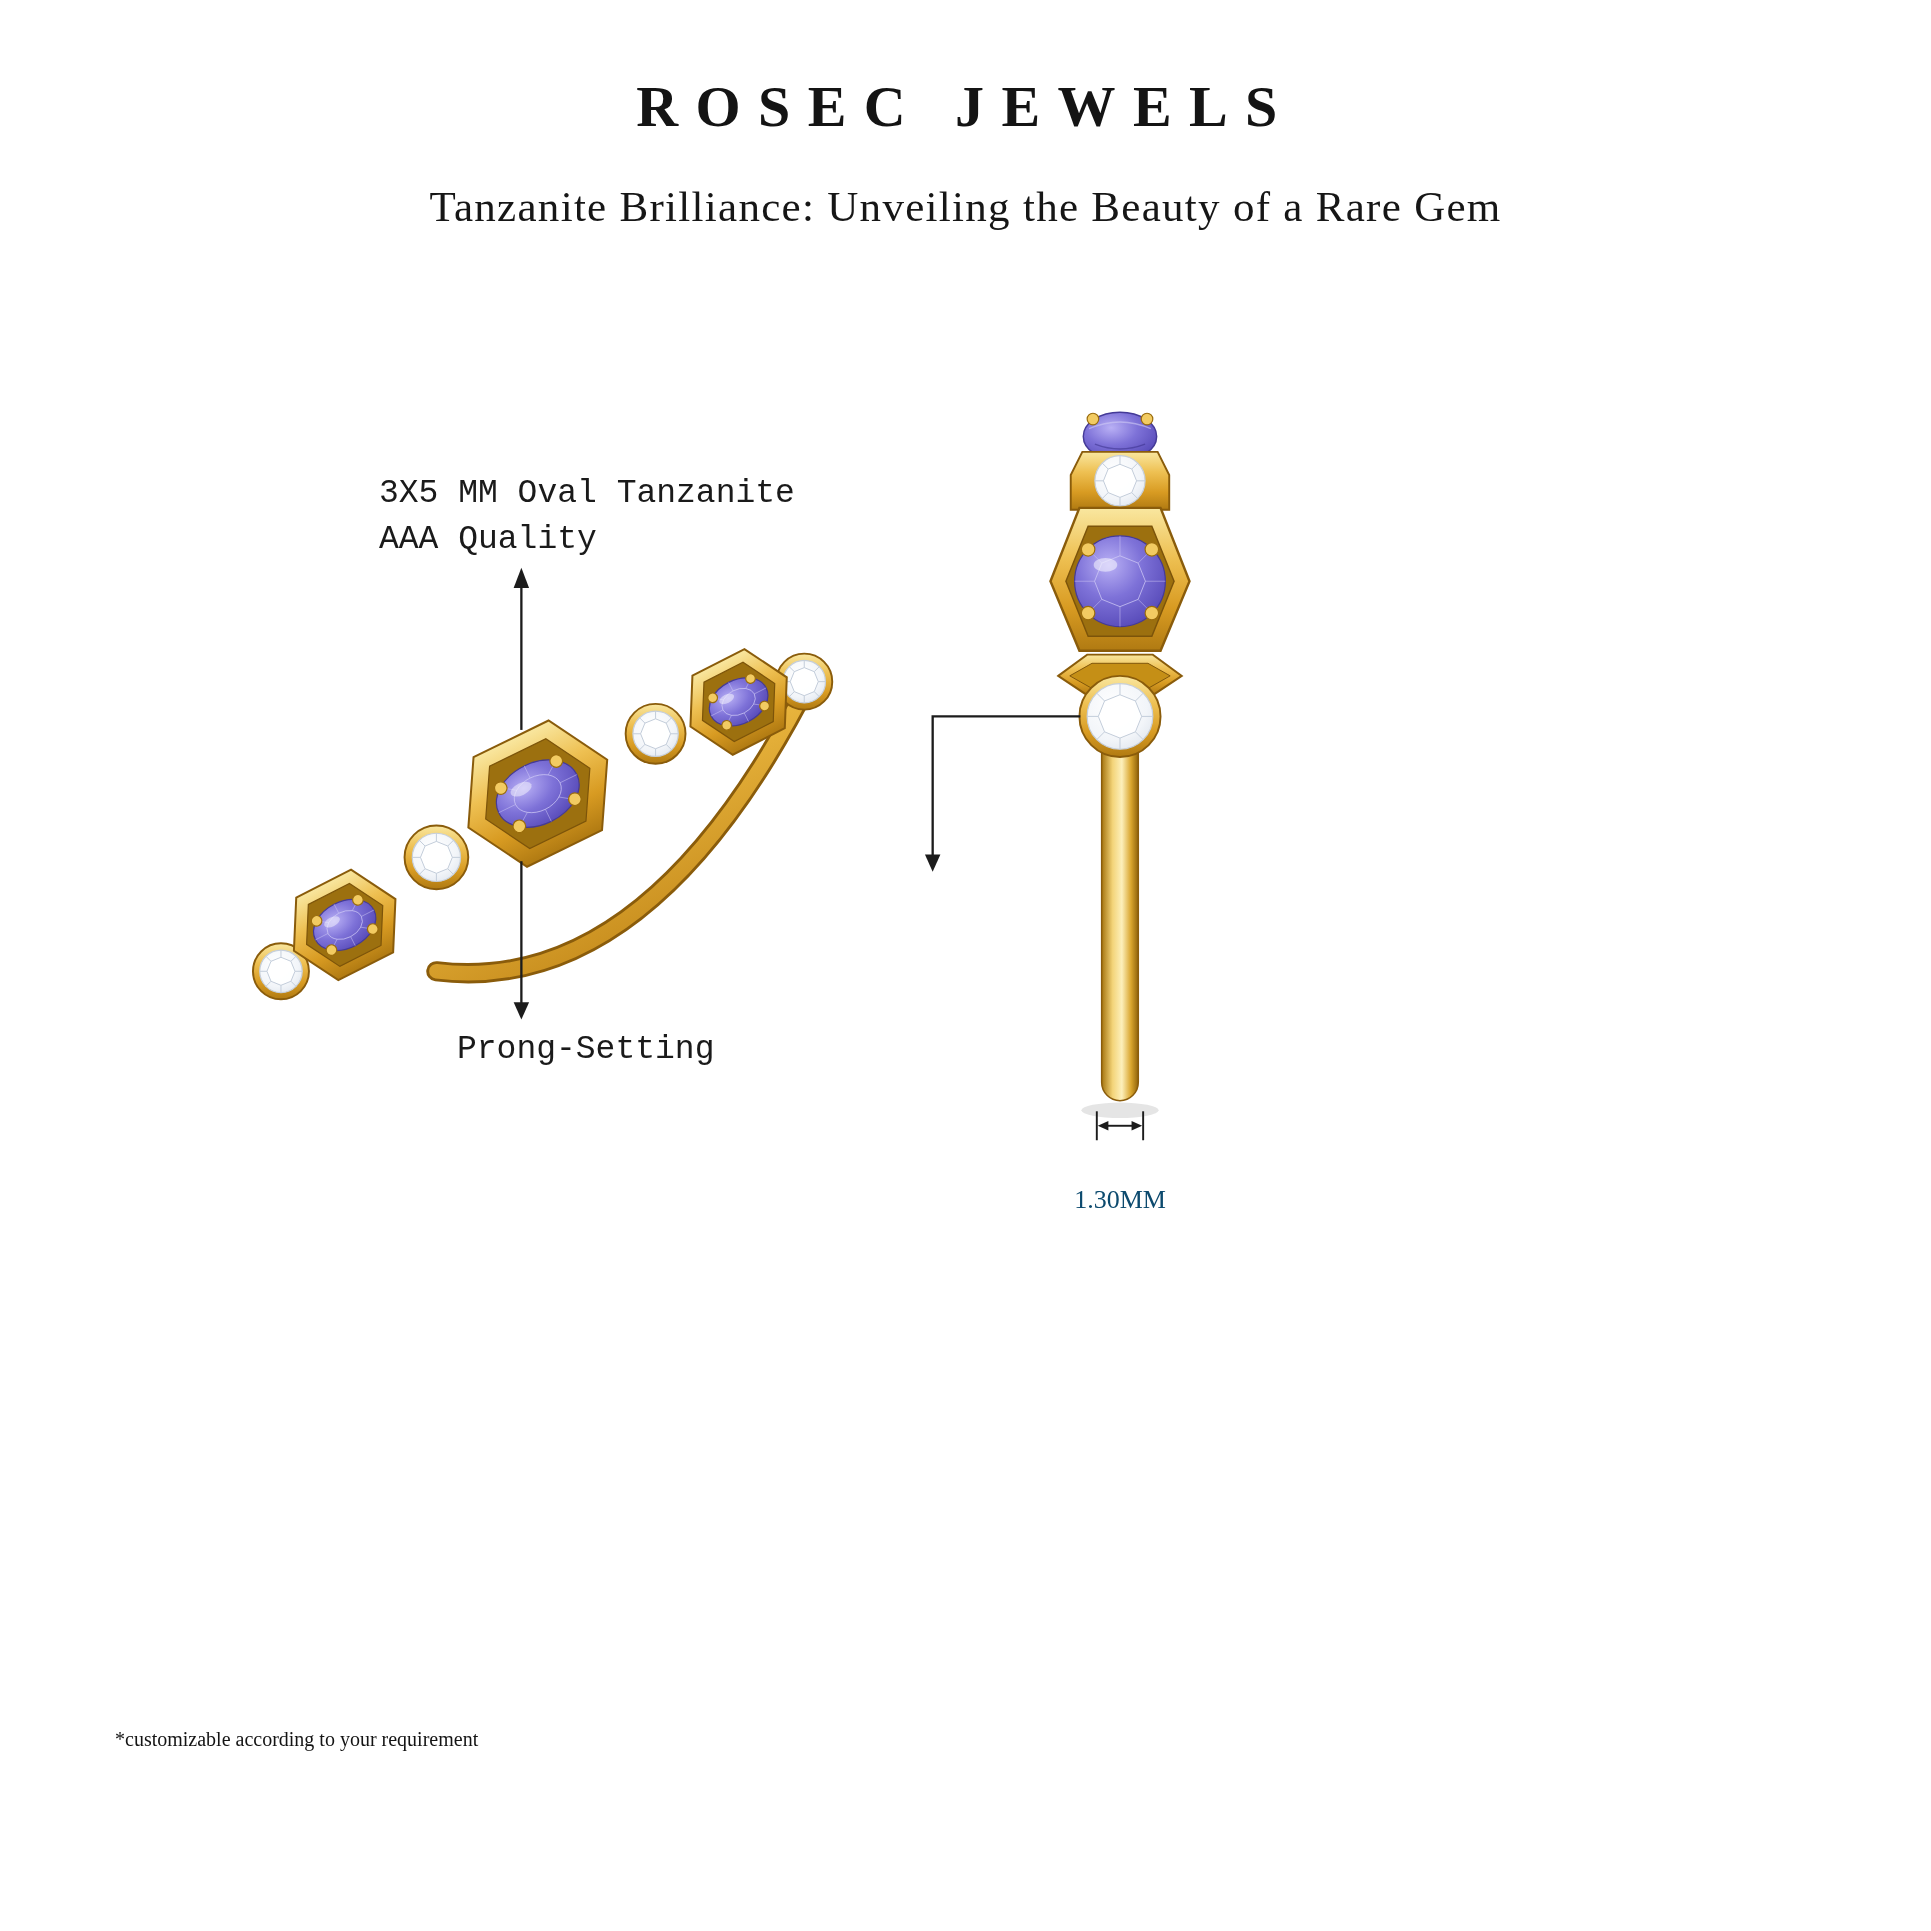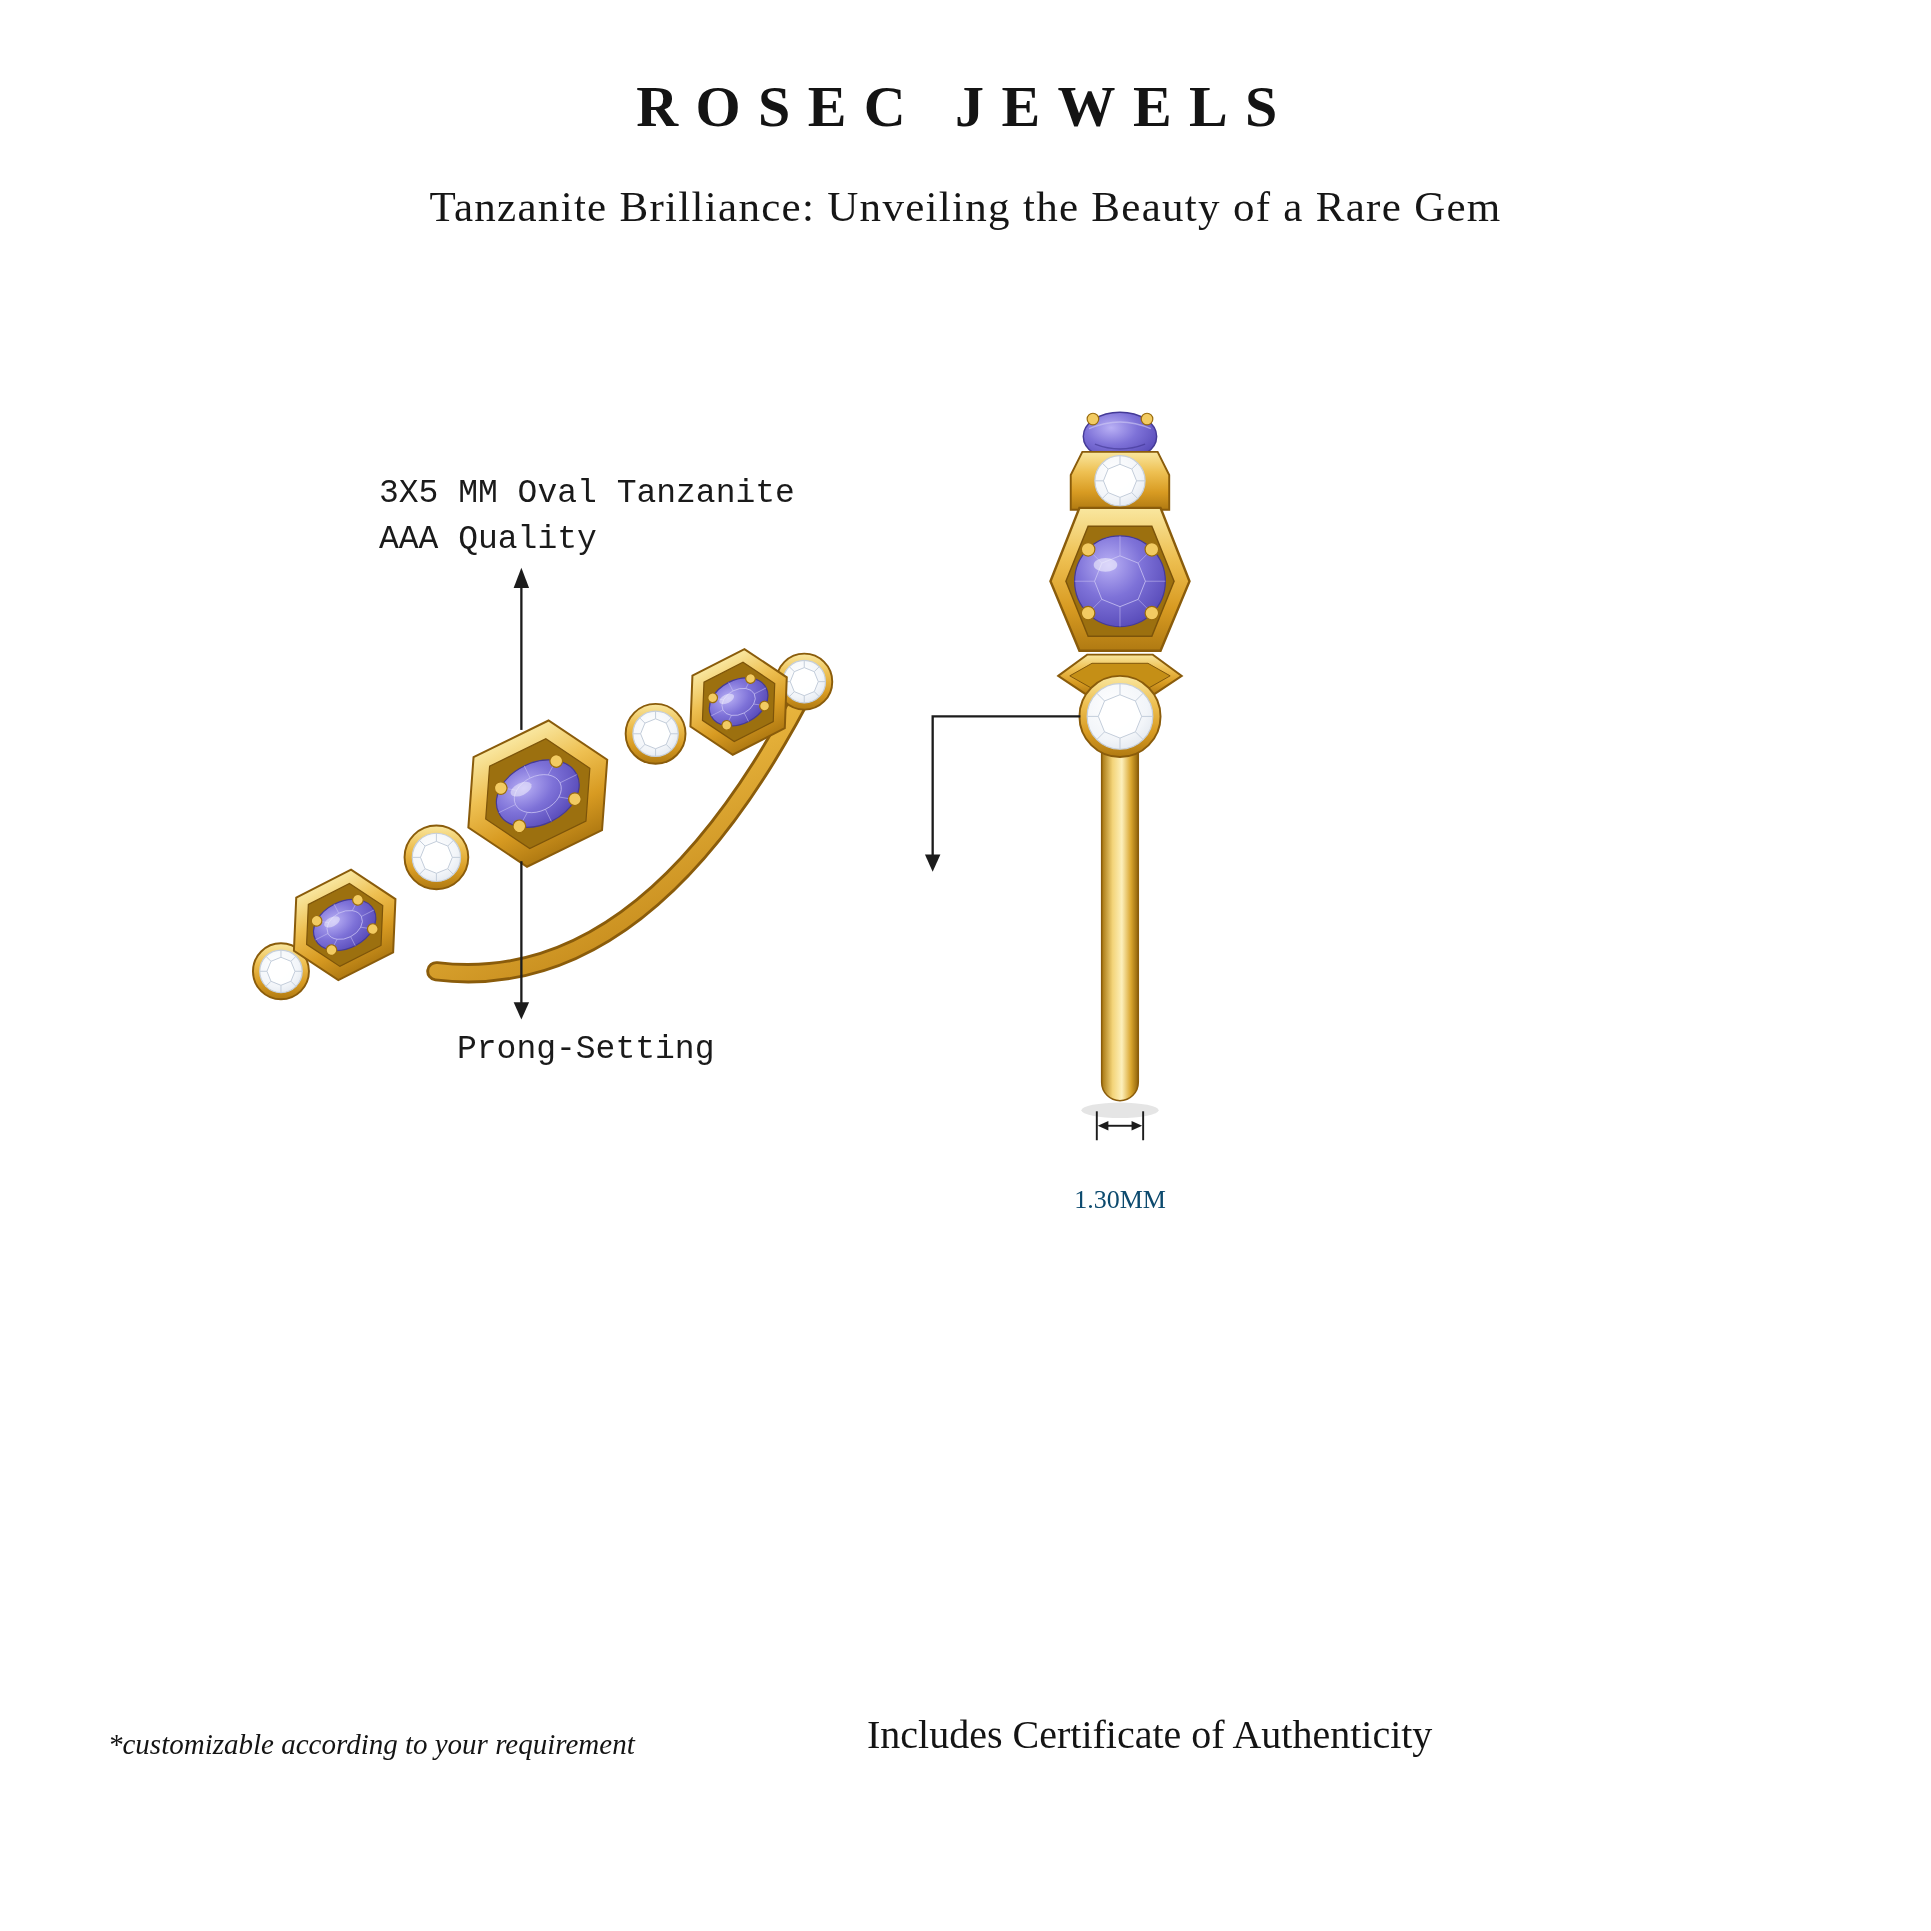--- a/index.html
+++ b/index.html
@@ -6,21 +6,21 @@
   body{font-family:"Liberation Serif","DejaVu Serif",serif;color:#1a1a1a;}
   .canvas{position:relative;width:1931px;height:1931px;background:#ffffff;overflow:hidden;}
   .abs{position:absolute;}
   .brand{top:73px;left:0;width:100%;text-align:center;font-size:58px;font-weight:700;letter-spacing:0.30em;color:#141414;white-space:nowrap;}
   .tagline{top:182px;left:0;width:100%;text-align:center;font-size:43px;font-weight:400;letter-spacing:0.03em;color:#161616;white-space:nowrap;}
   .ann{font-size:33px;line-height:1.38;color:#1a1a1a;font-family:Liberation Mono, monospace;}
   .ann .line{display:block;}
   .band-width-label{font-size:26px;color:#0c4a6e;transform:translateX(-50%);white-space:nowrap;margin-top:40px;}
   .footer-size{left:143px;top:1676px;font-size:40px;color:#141414;white-space:nowrap;}
   .footer-size sup{font-size:0.62em;vertical-align:super;}
-  .footer-note{left:108px;top:1728px;font-size:29px;color:#141414;white-space:nowrap;font-style:italic;}
+  .footer-note{left:115px;top:1728px;font-size:20px;color:#141414;white-space:nowrap;}
   .footer-cert{left:867px;top:1711px;font-size:40px;color:#141414;white-space:nowrap;}
   .art{left:0;top:0;}
 </style>
 </head>
 <body>
 
 <div class="canvas">
 
   <div class="abs brand">ROSEC JEWELS</div>
   <div class="abs tagline">Tanzanite Brilliance: Unveiling the Beauty of a Rare Gem</div>
@@ -201,16 +201,15 @@
   </div>
 
   <div class="abs ann" style="left:457px;top:1027px;">
     <span class="line">Prong-Setting</span>
   </div>
 
 
   <div class="abs band-width-label" style="left:1120px;top:1145px;">1.30MM</div>
 
   <div class="abs footer-note">*customizable according to your requirement</div>
-  <div class="abs footer-cert">Includes Certificate of Authenticity</div>
 
 </div>
 
 
 </body></html>

